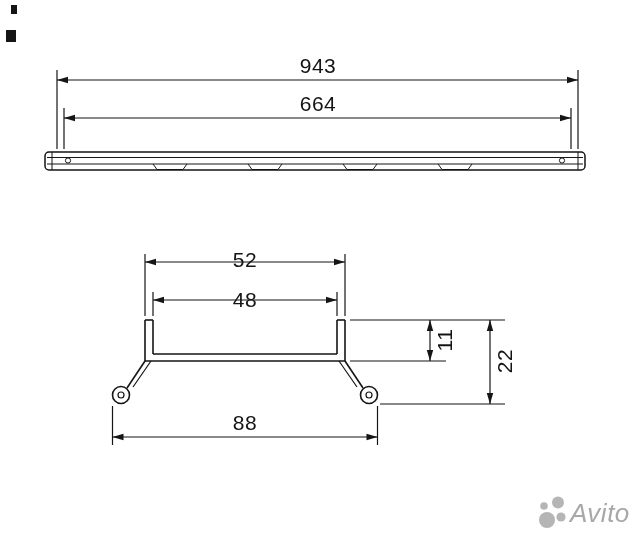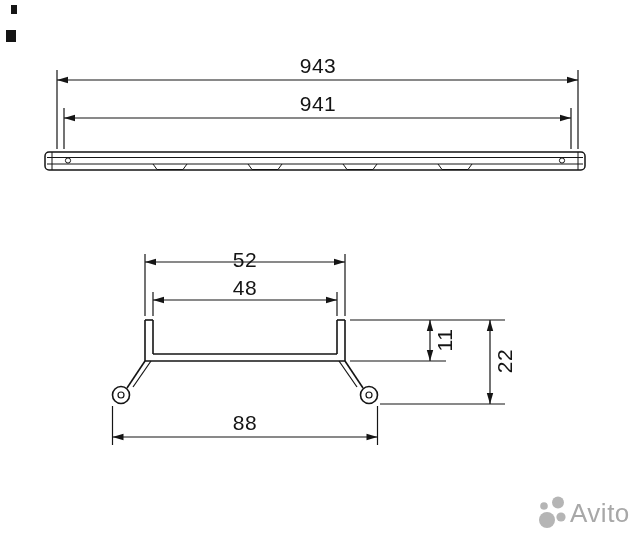--- a/index.html
+++ b/index.html
@@ -13,20 +13,21 @@
     position:absolute;
     font-size:21px;color:#141414;
     transform:translate(-50%,-50%);
     white-space:nowrap;letter-spacing:.5px;
   }
   .dim-label.vertical{transform:translate(-50%,-50%) rotate(-90deg);}
   .watermark-label{
     position:absolute;left:570px;top:498px;
     font-size:26px;font-weight:500;color:#a8a8a8;
     letter-spacing:.5px;
+    font-style:italic;
   }
 </style>
 </head>
 <body>
 
 <div class="stage">
 
   <svg width="630" height="540" viewBox="0 0 630 540">
 
     <g fill="#151515">
@@ -136,21 +137,21 @@
 
     <g fill="#b5b5b5">
       <circle cx="544" cy="506" r="3.8"></circle>
       <circle cx="558" cy="502.5" r="6"></circle>
       <circle cx="547" cy="520" r="8"></circle>
       <circle cx="561" cy="517" r="4.6"></circle>
     </g>
   </svg>
 
   <div class="dim-label" style="left:318px;top:66px">943</div>
-  <div class="dim-label" style="left:318px;top:104px">941</div>
+  <div class="dim-label" style="left:318px;top:104px">664</div>
   <div class="dim-label" style="left:245px;top:260px">52</div>
-  <div class="dim-label" style="left:245px;top:288px">48</div>
+  <div class="dim-label" style="left:245px;top:300px">48</div>
   <div class="dim-label vertical" style="left:445px;top:340px">11</div>
   <div class="dim-label vertical" style="left:505px;top:361px">22</div>
   <div class="dim-label" style="left:245px;top:423px">88</div>
 
   <div class="watermark-label">Avito</div>
 </div>
 
 </body></html>

